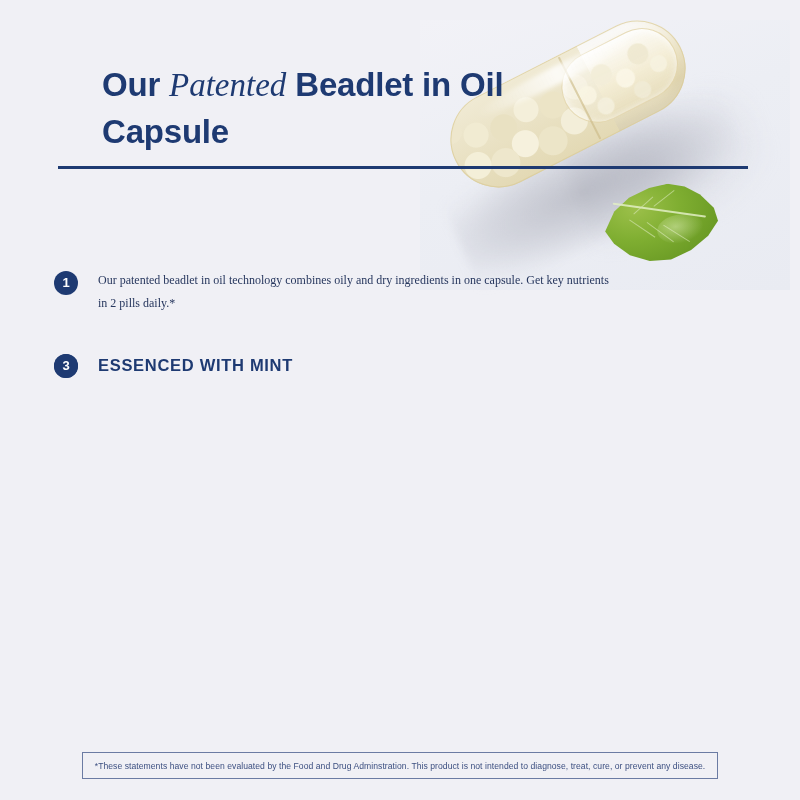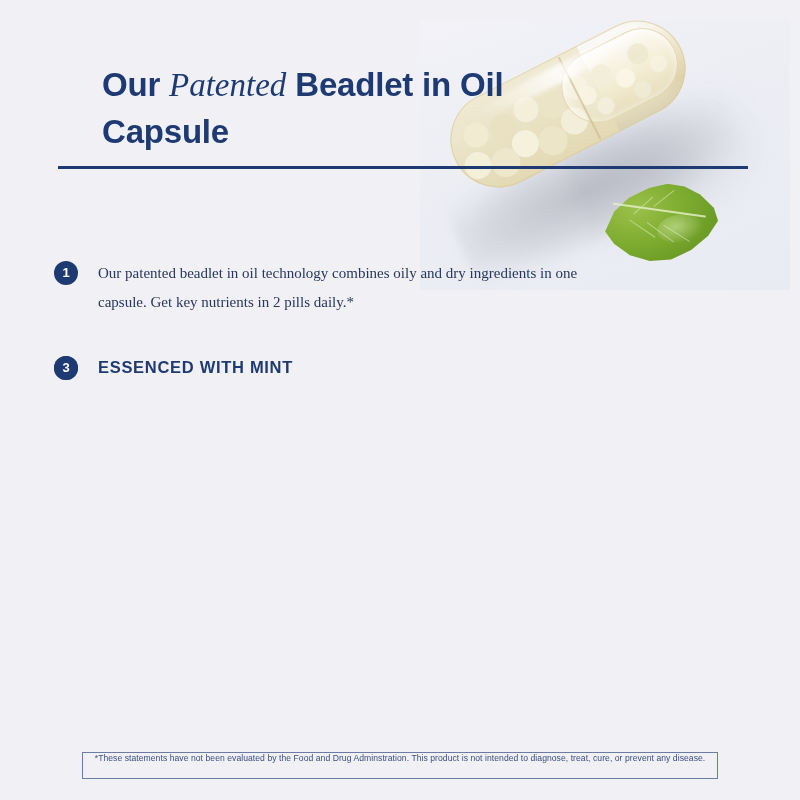--- a/index.html
+++ b/index.html
@@ -262,39 +262,40 @@
     margin-left: 44px;
     font-size: 16.5px;
     font-weight: bold;
     color: #1e3a72;
     letter-spacing: 0.7px;
     line-height: 1.6;
     text-transform: uppercase;
   }
   .feature-body {
     margin-left: 44px;
-    margin-top: 10px;
+    margin-top: 20px;
     max-width: 520px;
     font-family: "Liberation Serif", serif;
-    font-size: 15px;
+    font-size: 12px;
     line-height: 1.92;
     color: #27375e;
   }
 
   
   .footnote-box {
     position: absolute;
     left: 82px;
     top: 752px;
     width: 636px;
     height: 27px;
     box-sizing: border-box;
     border: 1px solid #6b7ba3;
     background: #f0f0f5;
     display: flex;
+    align-items: center;
     justify-content: center;
   }
   .footnote-text {
     font-size: 8.6px;
     color: #3c4f80;
     letter-spacing: 0.05px;
     white-space: nowrap;
   }
 </style>
 </head>

